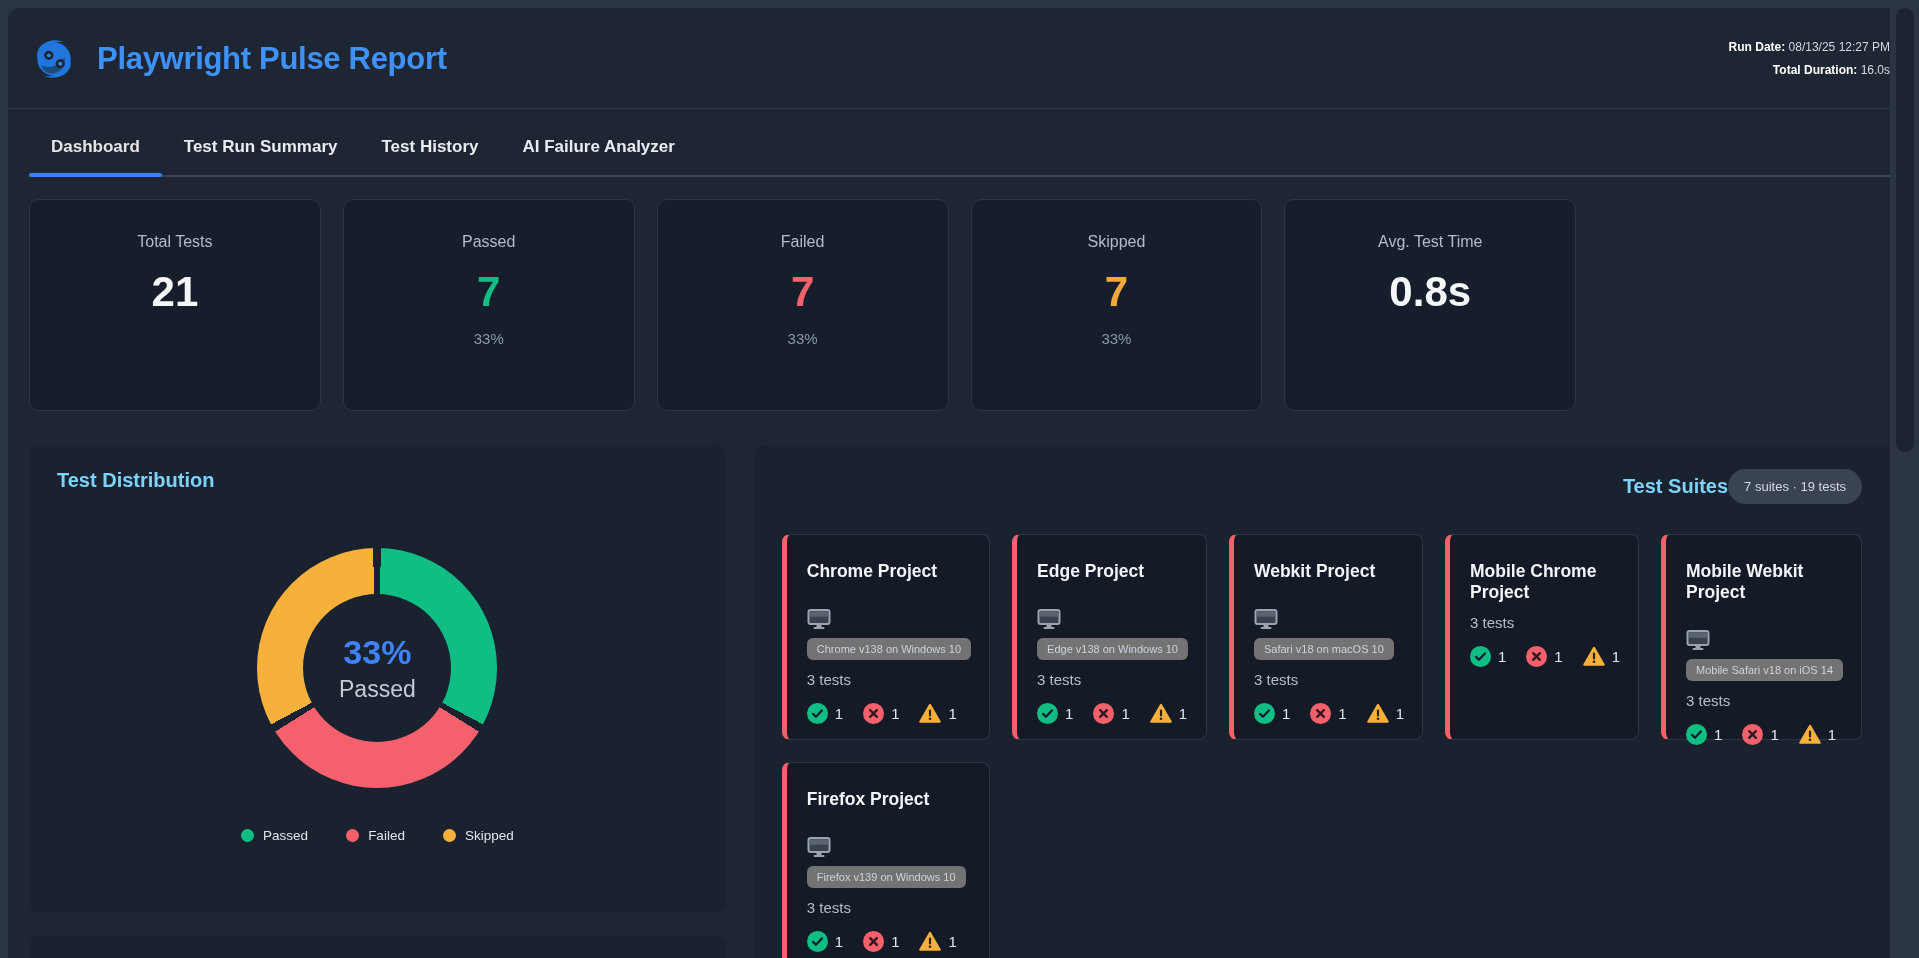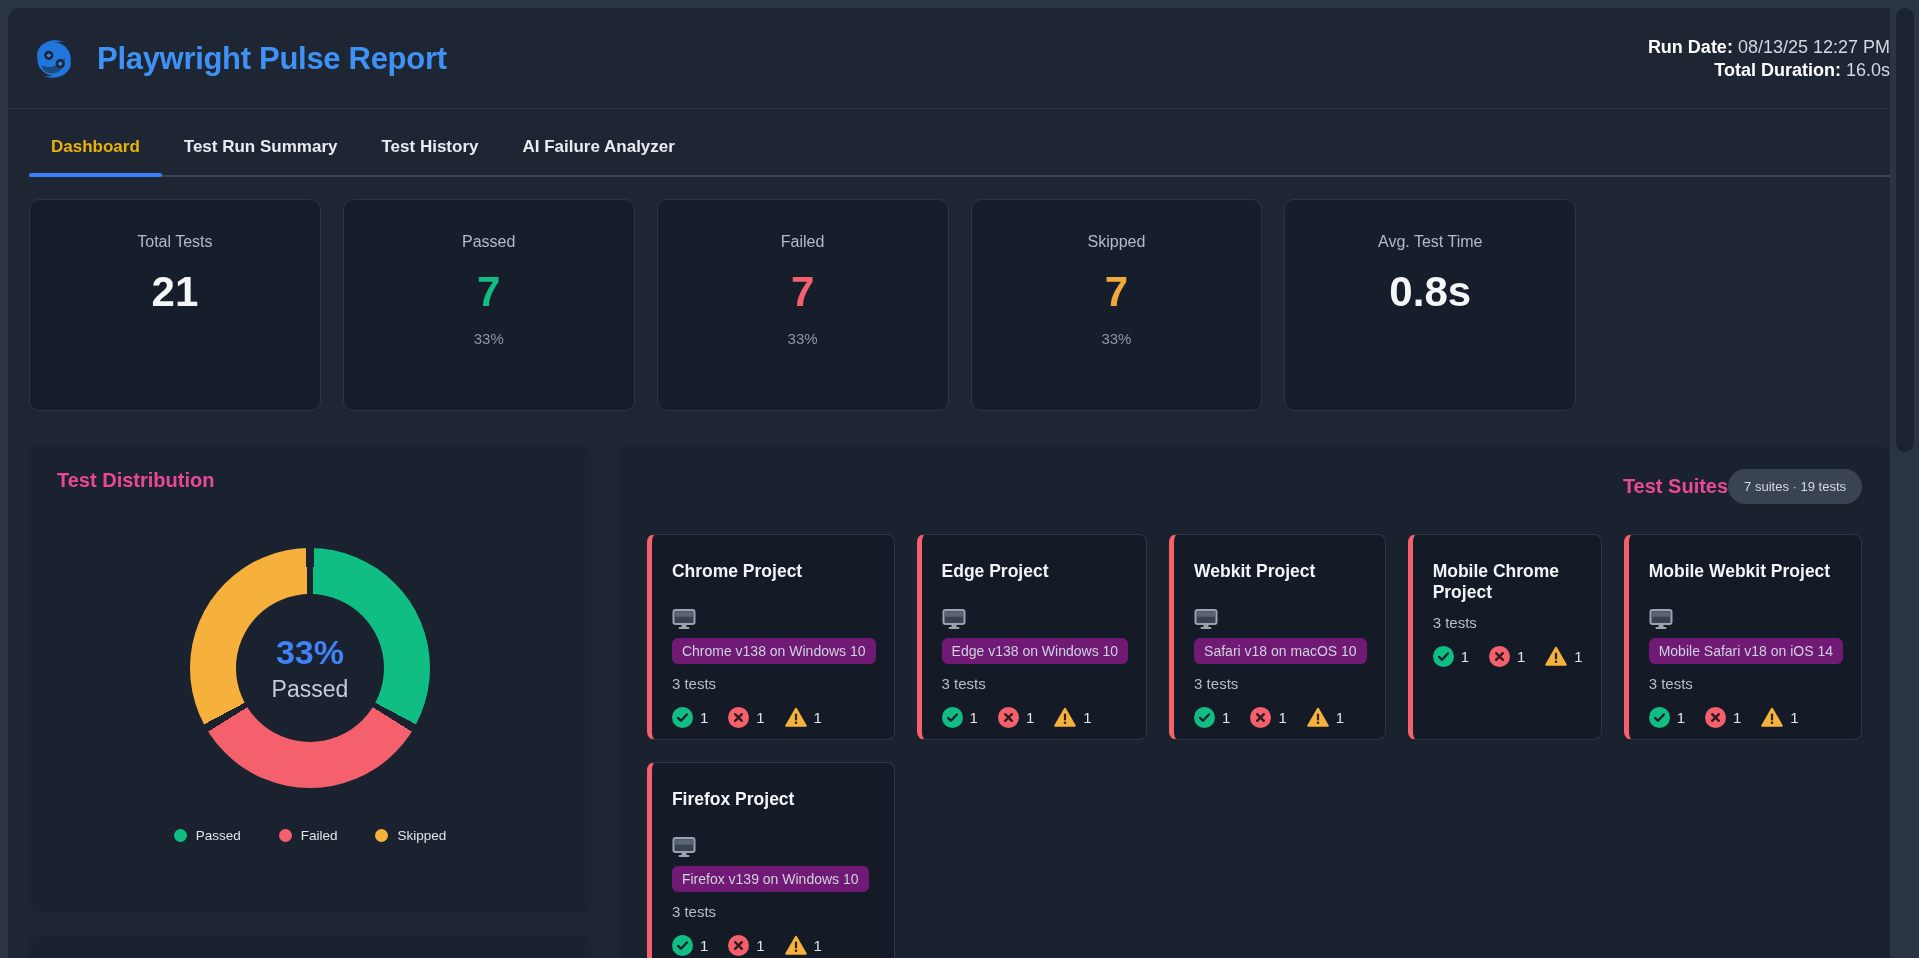--- a/index.html
+++ b/index.html
@@ -17,42 +17,42 @@
     overflow: hidden;
   }
   
   .scroll-track { position: absolute; right: 0; top: 0; bottom: 0; width: 29px; background: #2b3444; z-index: 40; }
   .scroll-thumb { position: absolute; right: 5px; top: 8px; width: 18px; height: 444px; background: #1b2231; border-radius: 9px; z-index: 41; }
 
   
   .header { display: flex; align-items: center; justify-content: space-between; padding: 26px 21px 24px 21px; border-bottom: 1px solid #2e3745; }
   .brand { display: flex; align-items: center; gap: 18px; }
   .brand-title { font-size: 31px; font-weight: 700; color: #3f92f5; letter-spacing: -0.3px; }
-  .run-meta { text-align: right; font-size: 18px; line-height: 23px; }
+  .run-meta { text-align: right; font-size: 12px; line-height: 23px; }
   .run-meta b { color: #ffffff; font-weight: 700; }
   .run-meta span.val { color: #d3d9e1; font-weight: 400; }
 
   
   .tabs { display: flex; margin: 0 21px; border-bottom: 2px solid #3a4454; padding-top: 14px; }
   .tab { position: relative; padding: 14px 22px 18px 22px; font-size: 17px; font-weight: 700; color: #e9ecf0; cursor: pointer; }
-  .tab.active { color: #eab308; }
+  .tab.active { color: #e5e5e5; }
   .tab.active::after { content: ""; position: absolute; left: 0; right: 0; bottom: -2px; height: 4px; border-radius: 3px; background: #3b82f6; }
 
   
   .stats { display: grid; grid-template-columns: repeat(6, 1fr); gap: 22px; margin: 22px 21px 0 21px; }
   .stat-card { background: #171e2b; border: 1px solid #2c3545; border-radius: 10px; height: 212px; text-align: center; padding-top: 33px; }
   .stat-label { font-size: 16px; color: #b3bbc6; }
   .stat-value { font-size: 42px; font-weight: 700; margin-top: 20px; line-height: 1; }
   .stat-sub { font-size: 15px; color: #8d97a4; margin-top: 17px; min-height: 17px; }
 
   
   .main { display: grid; grid-template-columns: 1fr 1fr; gap: 28px; margin: 34px 21px 0 21px; align-items: start; }
   .left-col { display: flex; flex-direction: column; gap: 22px; }
   .panel { background: #1a212f; border-radius: 12px; padding: 24px 28px; }
-  .panel-title { font-size: 20px; font-weight: 700; color: #ec4899; }
+  .panel-title { font-size: 20px; font-weight: 700; color: #7dd3fc; }
 
   
   .dist-panel { height: 468px; }
   .donut-wrap { width: 240px; margin: 56px auto 0 auto; position: relative; }
   .donut { width: 240px; height: 240px; border-radius: 50%; position: relative; }
   .donut::after { content: ""; position: absolute; inset: 46px; border-radius: 50%; background: #1a212f; }
   .donut-center { position: absolute; inset: 0; display: flex; flex-direction: column; align-items: center; justify-content: center; z-index: 2; }
   .donut-pct { font-size: 34px; font-weight: 700; color: #3e83f7; }
   .donut-sub { font-size: 23px; color: #c6cdd6; margin-top: 4px; }
   .legend { display: flex; justify-content: center; gap: 38px; margin-top: 40px; }
@@ -64,21 +64,21 @@
   .sysenv-panel { height: 300px; }
 
   
   .suites-panel { min-height: 860px; }
   .suites-head { display: flex; align-items: center; justify-content: flex-end; }
   .suites-badge { background: #3a4351; color: #d5dae1; font-size: 13px; padding: 10px 16px; border-radius: 18px; }
   .suites-grid { display: grid; grid-template-columns: repeat(5, 1fr); gap: 22px; margin-top: 30px; grid-auto-rows: 206px; }
   .suite-card { background: #141b27; border: 1px solid #2c3646; border-left: 5px solid #f4616d; border-radius: 8px; padding: 26px 18px 20px 20px; cursor: pointer; }
   .suite-name { font-size: 17.5px; font-weight: 700; color: #f2f4f7; }
   .suite-env { display: flex; align-items: center; flex-wrap: wrap; gap: 8px; margin-top: 26px; }
-  .env-badge { background: #701a75; color: #ccd3dc; font-size: 14px; padding: 5px 10px; border-radius: 6px; white-space: nowrap; }
+  .env-badge { background: #737373; color: #ccd3dc; font-size: 11px; padding: 5px 10px; border-radius: 6px; white-space: nowrap; }
   .suite-tests { font-size: 15px; color: #b6bec9; margin-top: 11px; }
   .suite-status { display: flex; align-items: center; gap: 20px; margin-top: 15px; }
   .status-group { display: flex; align-items: center; gap: 7px; }
   .status-count { font-size: 15px; color: #e2e6eb; }
   .icon { display: inline-flex; flex: none; }
 </style>
 </head>
 <body>
 
 <div class="app">

